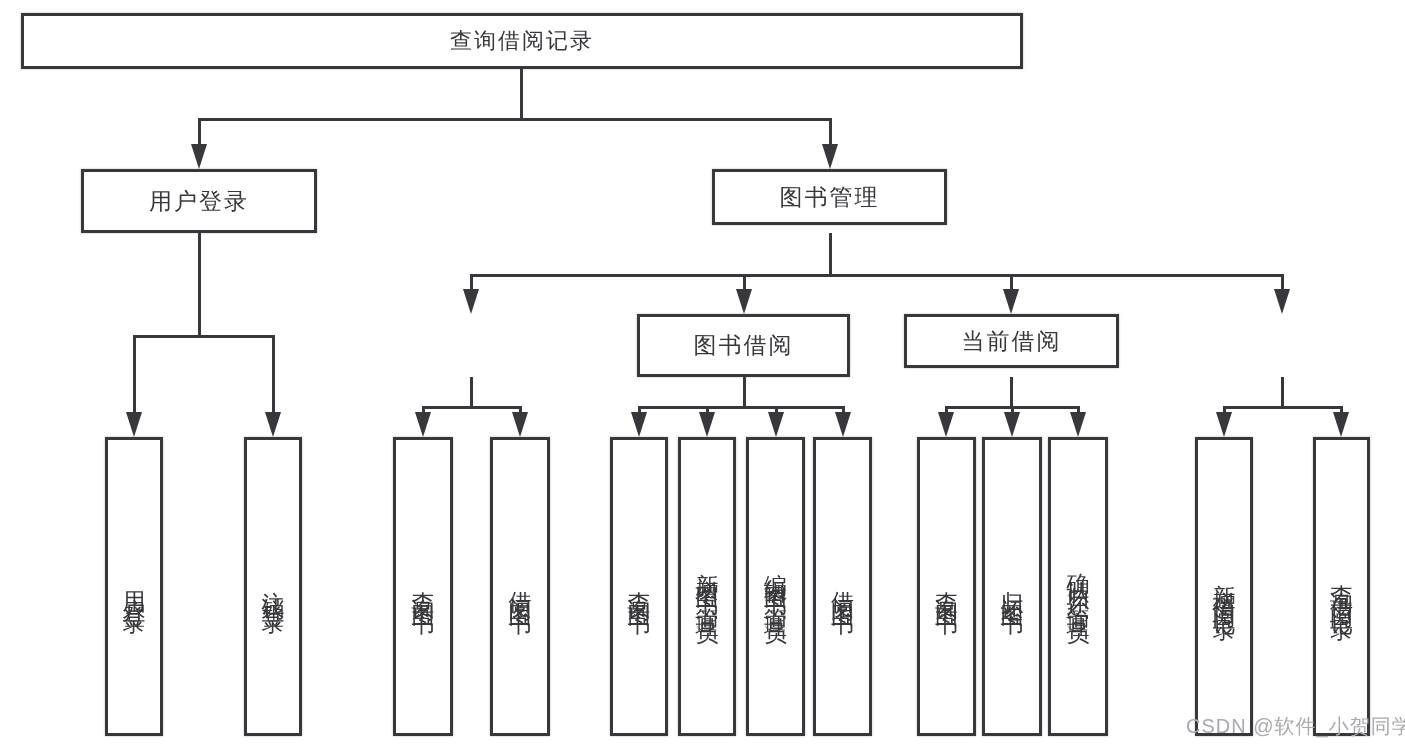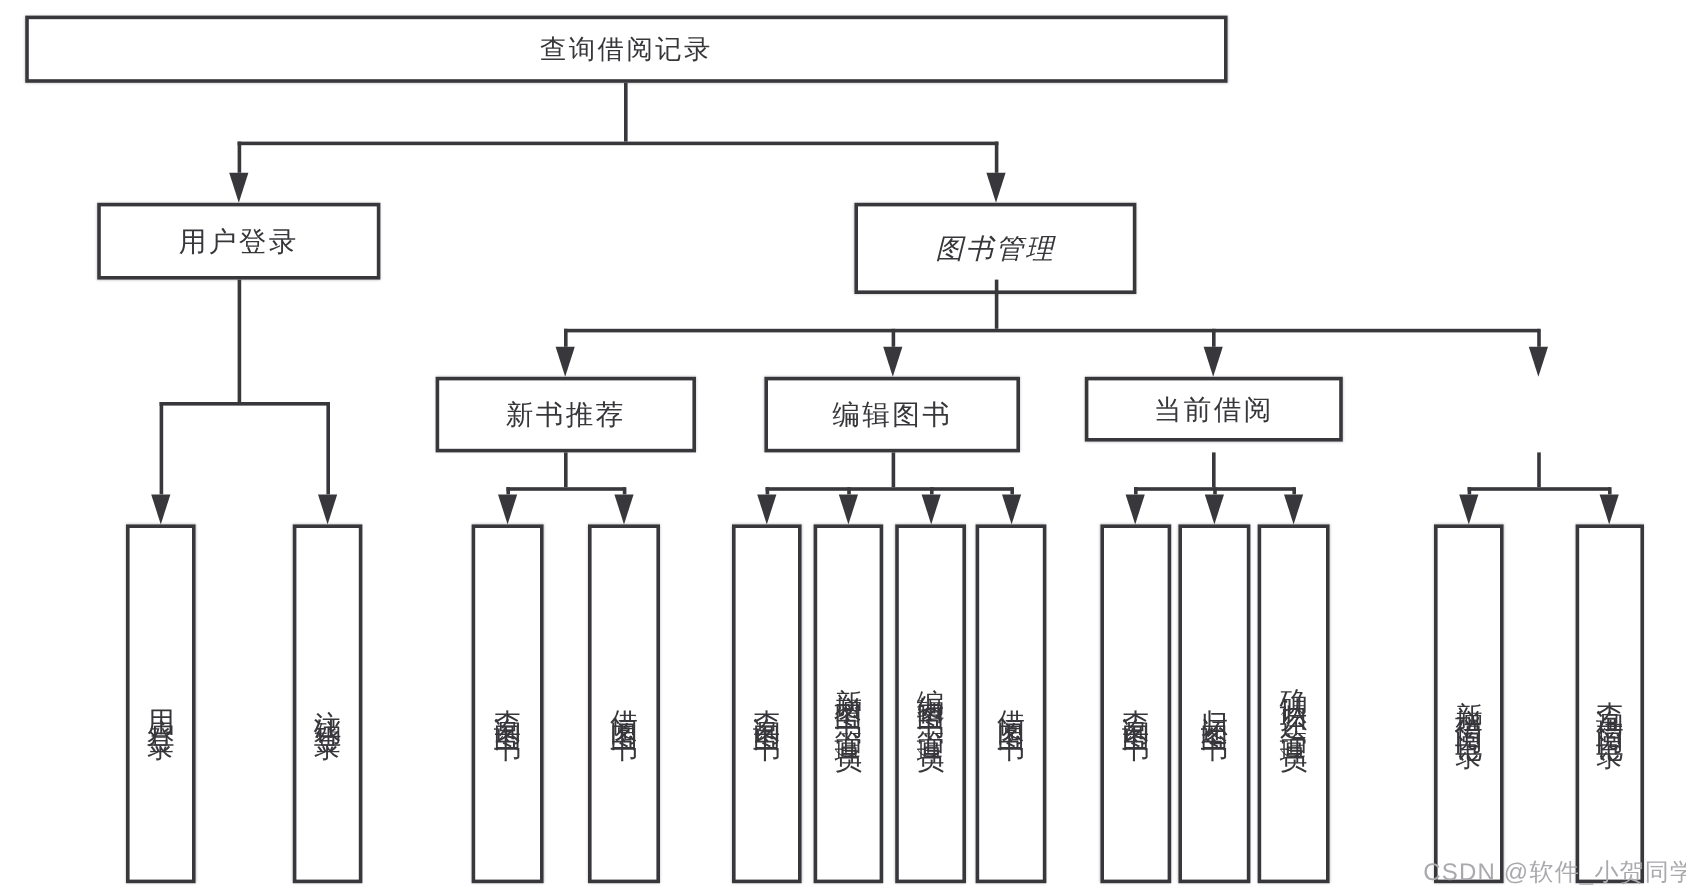--- a/index.html
+++ b/index.html
@@ -58,42 +58,41 @@
   <div class="box hbox root-box" style="left:21px; top:13px; width:1002px; height:56px;">查询借阅记录</div>
 
   <div class="vline" style="left:520px; top:69px; height:49px;"></div>
   <div class="hline" style="left:198px; top:118px; width:634px;"></div>
   <div class="vline" style="left:198px; top:118px; height:26px;"></div>
   <div class="arrow" style="left:191px; top:144px;"></div>
   <div class="vline" style="left:829px; top:118px; height:26px;"></div>
   <div class="arrow" style="left:822px; top:144px;"></div>
 
   <div class="box hbox" style="left:81px; top:169px; width:236px; height:64px;">用户登录</div>
-  <div class="box hbox" style="left:712px; top:169px; width:235px; height:76px;font-style:italic;">图书管理</div>
+  <div class="box hbox" style="left:712px; top:169px; width:235px; height:56px;">图书管理</div>
 
   <div class="vline" style="left:198px; top:233px; height:102px;"></div>
   <div class="hline" style="left:133px; top:335px; width:142px;"></div>
   <div class="vline" style="left:133px; top:335px; height:77px;"></div>
   <div class="arrow" style="left:126px; top:412px;"></div>
   <div class="vline" style="left:272px; top:335px; height:77px;"></div>
   <div class="arrow" style="left:265px; top:412px;"></div>
 
   <div class="vline" style="left:829px; top:233px; height:41px;"></div>
   <div class="hline" style="left:470px; top:274px; width:813px;"></div>
   <div class="vline" style="left:470px; top:274px; height:15px;"></div>
   <div class="arrow" style="left:463px; top:289px;"></div>
   <div class="vline" style="left:743px; top:274px; height:15px;"></div>
   <div class="arrow" style="left:736px; top:289px;"></div>
   <div class="vline" style="left:1010px; top:274px; height:15px;"></div>
   <div class="arrow" style="left:1003px; top:289px;"></div>
   <div class="vline" style="left:1281px; top:274px; height:15px;"></div>
   <div class="arrow" style="left:1274px; top:289px;"></div>
 
-  <div class="box hbox" style="left:363px; top:314px; width:217px; height:63px;">新书推荐</div>
-  <div class="box hbox" style="left:637px; top:314px; width:213px; height:63px;">编辑图书</div>
+  <div class="box hbox" style="left:637px; top:314px; width:213px; height:63px;">图书借阅</div>
   <div class="box hbox" style="left:904px; top:314px; width:215px; height:54px;">当前借阅</div>
 
   <div class="vline" style="left:470px; top:377px; height:29px;"></div>
   <div class="hline" style="left:422px; top:406px; width:99px;"></div>
   <div class="vline" style="left:422px; top:406px; height:6px;"></div>
   <div class="arrow" style="left:415px; top:412px;"></div>
   <div class="vline" style="left:519px; top:406px; height:6px;"></div>
   <div class="arrow" style="left:512px; top:412px;"></div>
 
   <div class="vline" style="left:743px; top:377px; height:29px;"></div>

